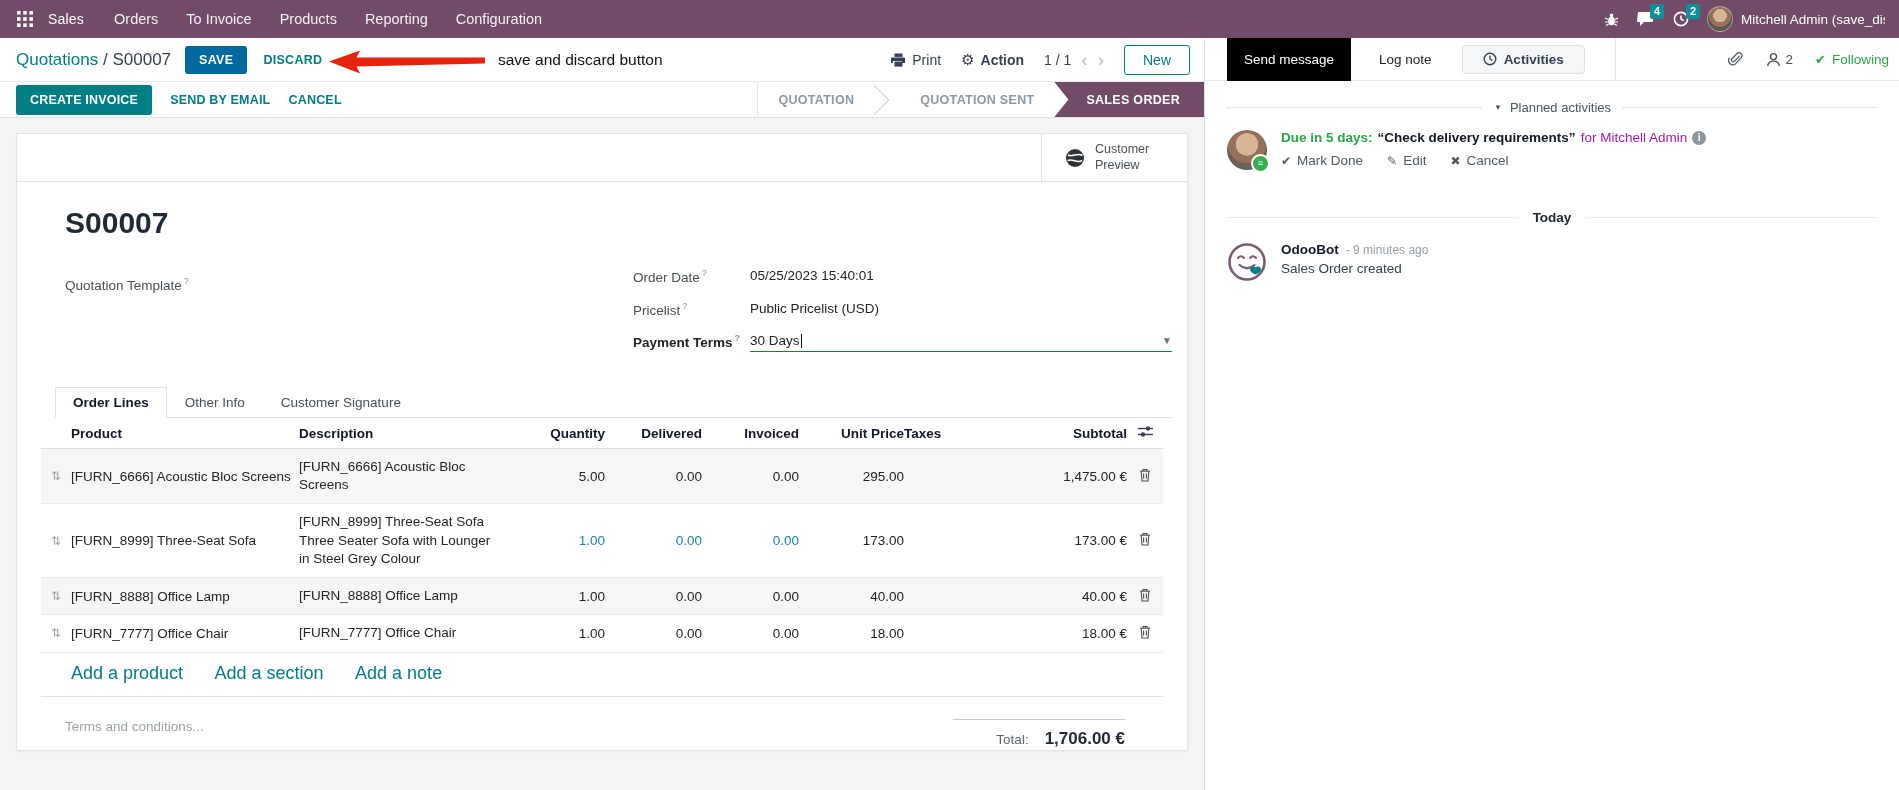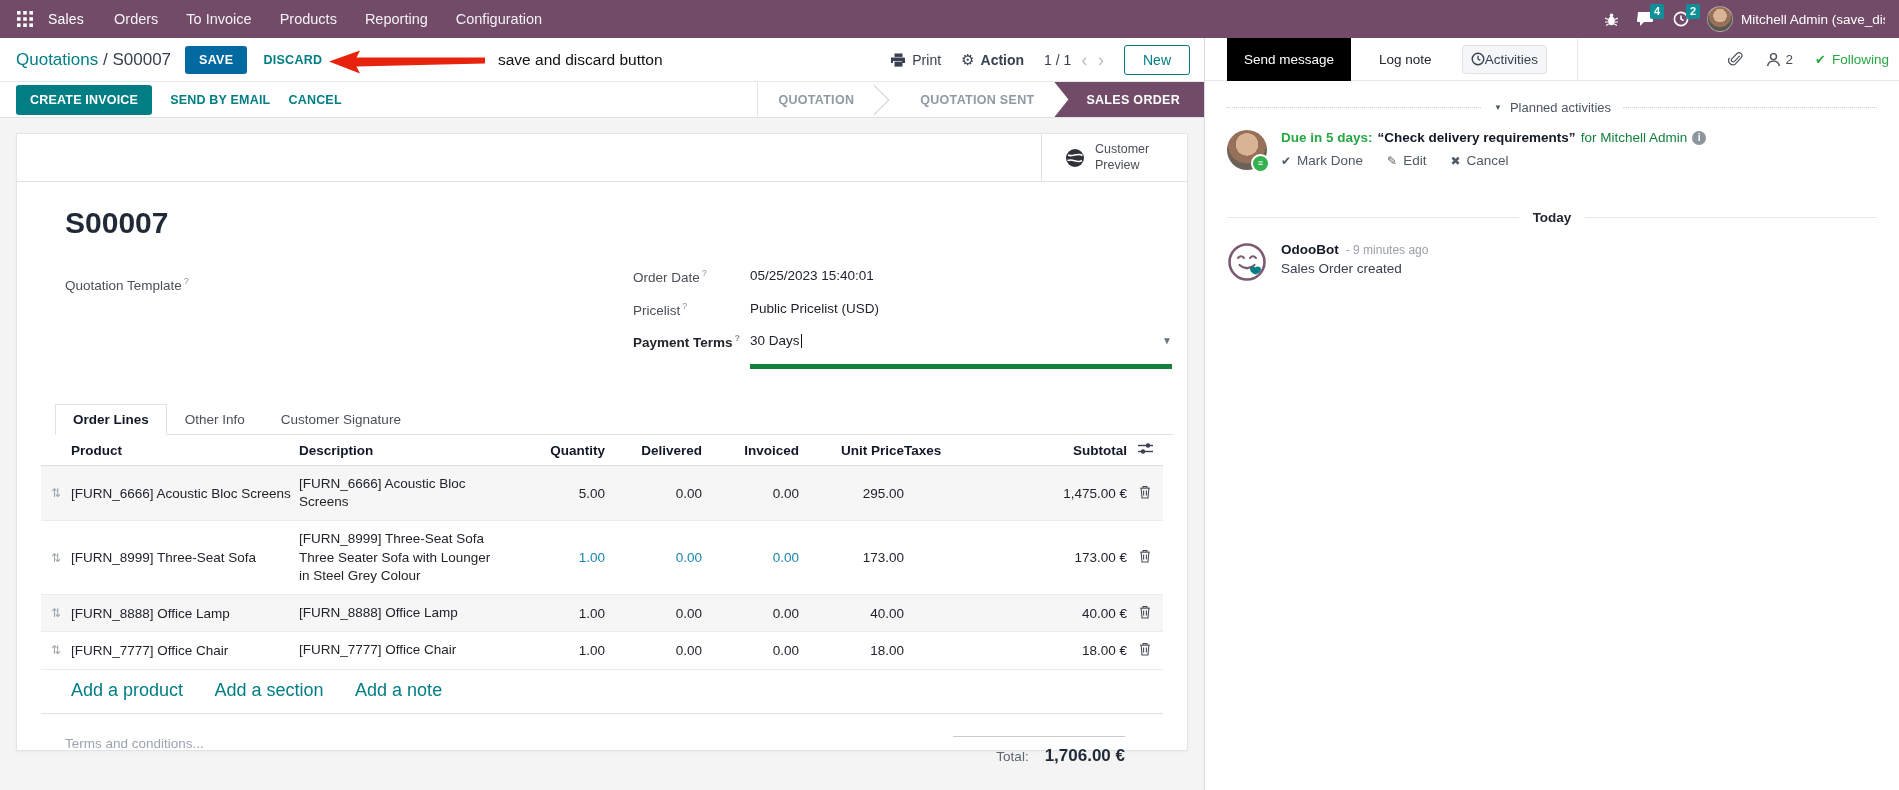--- a/index.html
+++ b/index.html
@@ -70,21 +70,21 @@
   .frow { display:flex; margin-bottom:9px; }
   .flabel { width:150px; font-size:13.5px; color:#495057; flex:0 0 auto; }
   .flabel.bold { color:#212529; font-weight:700; }
   .sup-q { font-size:9px; color:#8a939b; vertical-align:super; margin-left:2px; }
   .fvalue { font-size:13.5px; color:#212529; }
   .addr a, .addr div { color:#017E84; }
   .addr div { line-height:21px; font-size:13.5px; cursor:pointer; }
   .fcol-right { flex:1; }
   .fcol-right .flabel { width:117px; }
   .frow.spaced { margin-bottom:16px; }
-  .pt-value { position:relative; width:422px; border-bottom:5px solid #15803d; padding-bottom:16px; display:flex; align-items:center; }
+  .pt-value { position:relative; width:422px; border-bottom:1px solid #15803d; padding-bottom:3px; display:flex; align-items:center; }
   .pt-text { font-size:13.5px; color:#212529; }
   .cursor-bar { display:inline-block; width:1px; height:14px; background:#111; margin-left:1px; animation:none; }
   .pt-caret { margin-left:auto; color:#66757e; font-size:10px; }
 
   
   .tabs { display:flex; margin:26px 0 0 24px; border-bottom:1px solid #dee2e6; }
   .tab { font-size:13.5px; padding:7px 17px; border:1px solid transparent; color:#495057; cursor:pointer; margin-bottom:-1px; }
   .tab.active { border-color:#dee2e6; border-bottom-color:#fff; background:#fff; color:#111827; font-weight:700; }
 
   
@@ -107,42 +107,42 @@
   .below-table { display:flex; margin:22px 34px 0 34px; }
   .terms { color:#9ba3ab; font-size:13.5px; cursor:text; }
   .total-box { margin-left:auto; width:172px; border-top:1px solid #c9cdd2; padding-top:9px; display:flex; align-items:baseline; justify-content:flex-end; gap:16px; margin-right:14px; }
   .total-label { font-size:13.5px; color:#5b6670; }
   .total-value { font-size:17px; font-weight:700; color:#1f2937; }
 
   
   .chatter-top { height:43px; display:flex; align-items:center; border-bottom:1px solid #e7e9ec; }
   .btn-sendmsg { height:43px; background:#000000; color:#fff; border:none; font-size:13.5px; padding:0 17px; margin-left:22px; cursor:pointer; }
   .btn-lognote { background:none; border:none; color:#212529; font-size:13.5px; margin-left:28px; cursor:pointer; }
-  .btn-activities { display:flex; align-items:center; margin-left:30px; background:#f4f6f7; border:1px solid #dde0e4; border-radius:4px; padding:6px 8px; font-size:13.5px; font-weight:400; color:#374151; cursor:pointer; }
+  .btn-activities { display:flex; align-items:center; gap:7px; margin-left:30px; background:#f4f6f7; border:1px solid #dde0e4; border-radius:4px; padding:6px 20px; font-size:13.5px; font-weight:700; color:#374151; cursor:pointer; }
   .ct-divider { width:1px; height:43px; background:#e4e6ea; margin-left:30px; }
   .ct-right { margin-left:auto; display:flex; align-items:center; gap:22px; padding-right:10px; }
   .ct-ico-btn { display:flex; align-items:center; gap:5px; background:none; border:none; cursor:pointer; font-size:13.5px; color:#495057; }
   .following { color:#28a745; font-size:13.5px; display:flex; align-items:center; gap:6px; white-space:nowrap; }
   .check-glyph { font-size:13px; }
 
   .chatter-body { padding:19px 22px; }
   .section-head { display:flex; align-items:center; gap:12px; }
   .dotline { flex:1; border-top:1px dotted #c9ced4; }
   .section-title { font-size:13px; color:#4c5660; white-space:nowrap; display:flex; align-items:center; gap:7px; cursor:pointer; }
   .caret-glyph { font-size:10px; color:#4c5660; }
 
   .activity { display:flex; margin-top:15px; }
   .avatar-lg { position:relative; width:40px; height:40px; border-radius:50%; flex:0 0 auto;
       background:radial-gradient(circle at 50% 36%, #d8b394 0 34%, #96705b 35% 58%, #6b6257 59% 100%); }
   .act-badge { position:absolute; right:-3px; bottom:-3px; width:19px; height:19px; border-radius:50%; background:#35b04e; border:2px solid #fff; color:#fff; font-size:9px; line-height:15px; text-align:center; font-weight:700; }
   .act-content { margin-left:14px; }
   .act-line1 { font-size:13.5px; display:flex; align-items:center; gap:5px; flex-wrap:nowrap; }
   .due { color:#28a745; font-weight:700; }
   .act-title { color:#111827; font-weight:700; }
-  .act-for { color:#15803d; }
+  .act-for { color:#a21caf; }
   .info-dot { width:14px; height:14px; border-radius:50%; background:#8d959d; color:#fff; font-size:10px; line-height:14px; text-align:center; font-weight:700; display:inline-block; cursor:pointer; }
   .act-actions { margin-top:8px; display:flex; gap:24px; }
   .act-btn { background:none; border:none; color:#505a63; font-size:13.5px; display:flex; align-items:center; gap:6px; cursor:pointer; }
   .act-btn .g { font-size:12px; }
 
   .today-divider { display:flex; align-items:center; gap:14px; margin-top:40px; }
   .solidline { flex:1; border-top:1px solid #e6e8eb; }
   .today-label { font-size:13.5px; font-weight:700; color:#1f2430; }
 
   .message { display:flex; margin-top:17px; }

